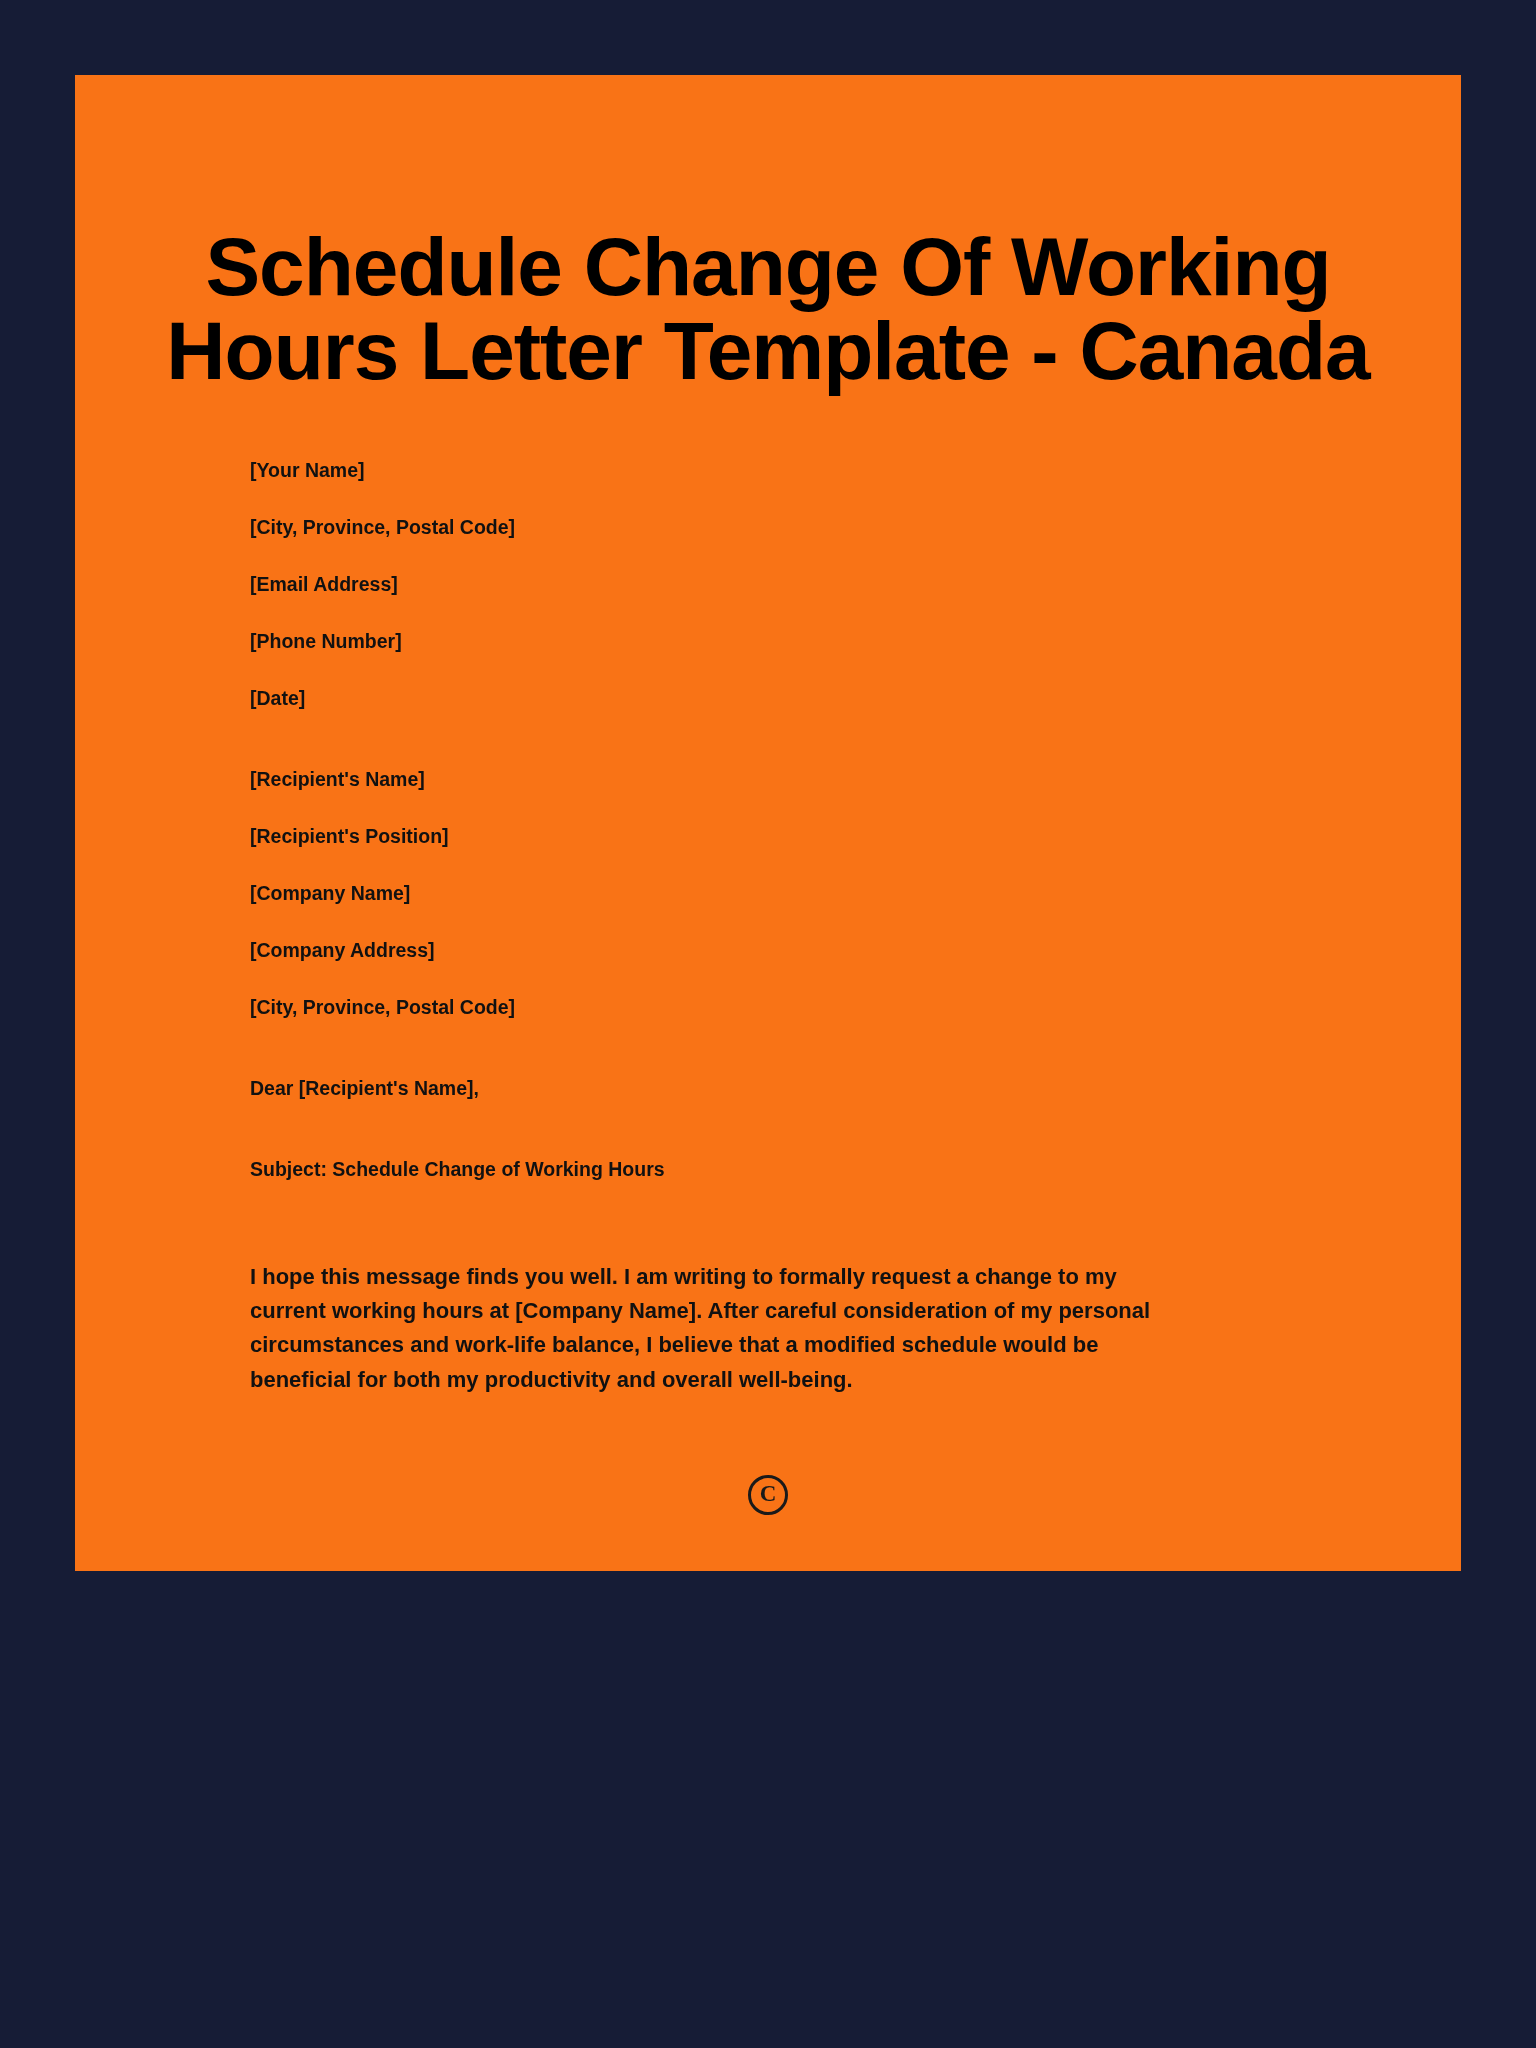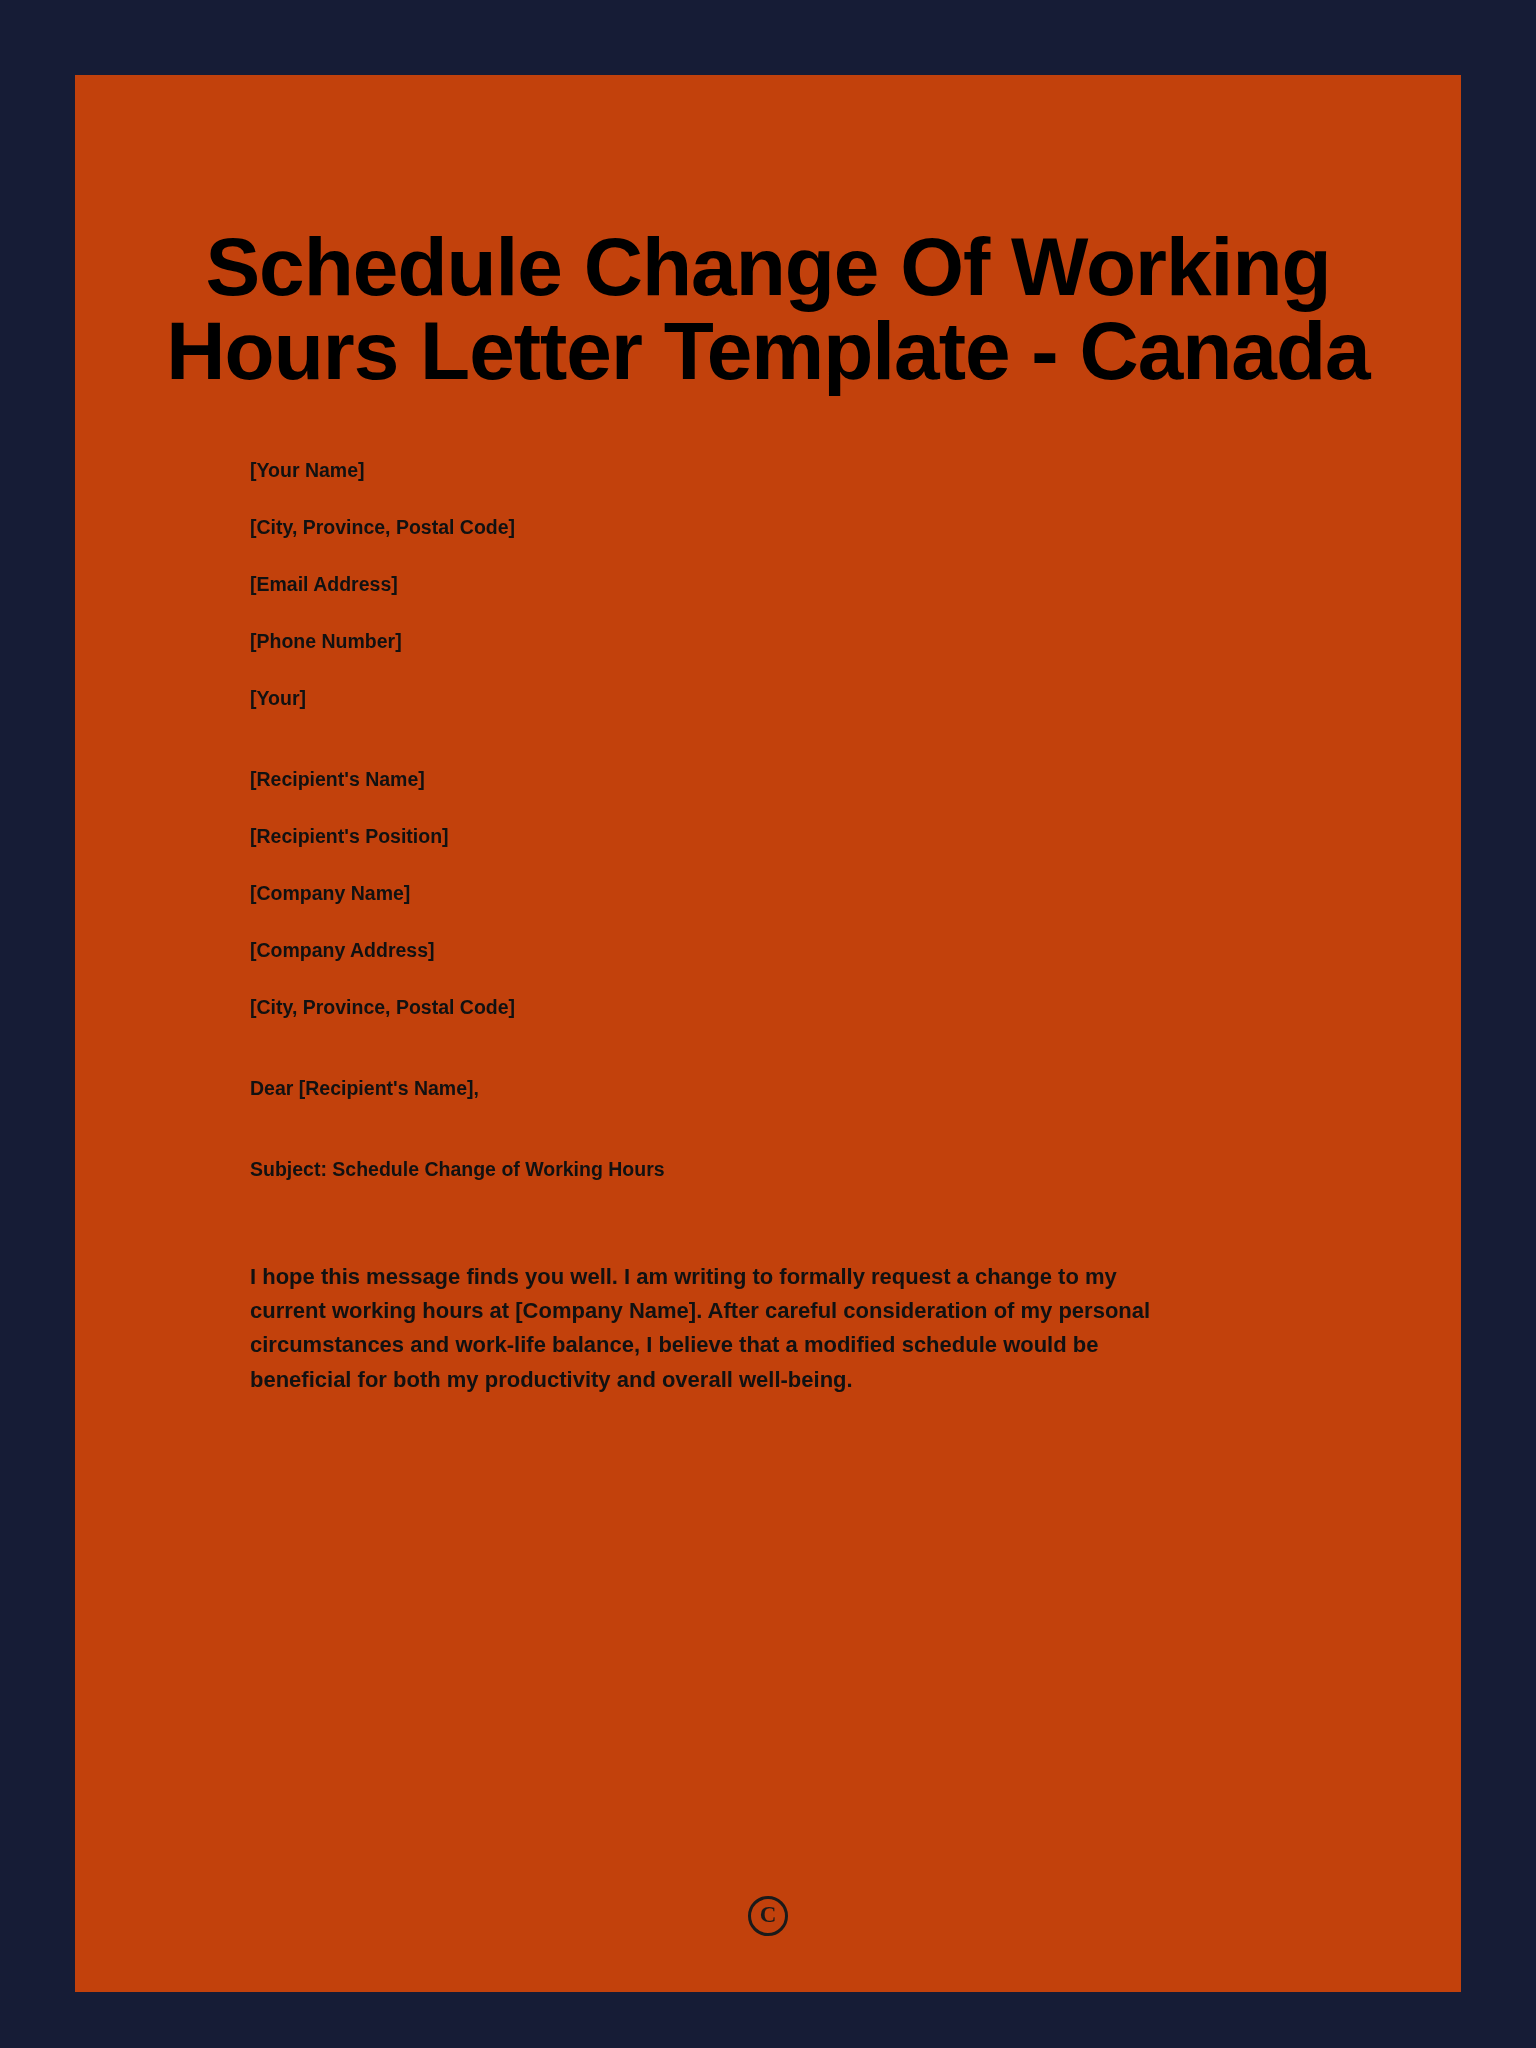--- a/index.html
+++ b/index.html
@@ -11,22 +11,22 @@
     height: 2048px;
     background: #161c36;
     font-family: "Liberation Sans", sans-serif;
     overflow: hidden;
   }
   .page {
     position: absolute;
     left: 75px;
     top: 75px;
     width: 1386px;
-    height: 1917px;
-    background: #c2410c;
+    height: 1496px;
+    background: #f97316;
     box-sizing: border-box;
   }
   .doc-title {
     margin: 0;
     padding: 0 20px;
     padding-top: 150px;
     font-size: 82px;
     line-height: 1.02;
     font-weight: bold;
     color: #000000;
@@ -85,21 +85,21 @@
 <div class="page">
 
   <h1 class="doc-title">Schedule Change Of Working Hours Letter Template - Canada</h1>
 
   <div class="letter-body">
 
     <p class="line">[Your Name]</p>
     <p class="line">[City, Province, Postal Code]</p>
     <p class="line">[Email Address]</p>
     <p class="line">[Phone Number]</p>
-    <p class="line">[Your]</p>
+    <p class="line">[Date]</p>
 
     <div class="spacer-sm"></div>
 
     <p class="line">[Recipient's Name]</p>
     <p class="line">[Recipient's Position]</p>
     <p class="line">[Company Name]</p>
     <p class="line">[Company Address]</p>
     <p class="line">[City, Province, Postal Code]</p>
 
     <div class="spacer-sm"></div>

